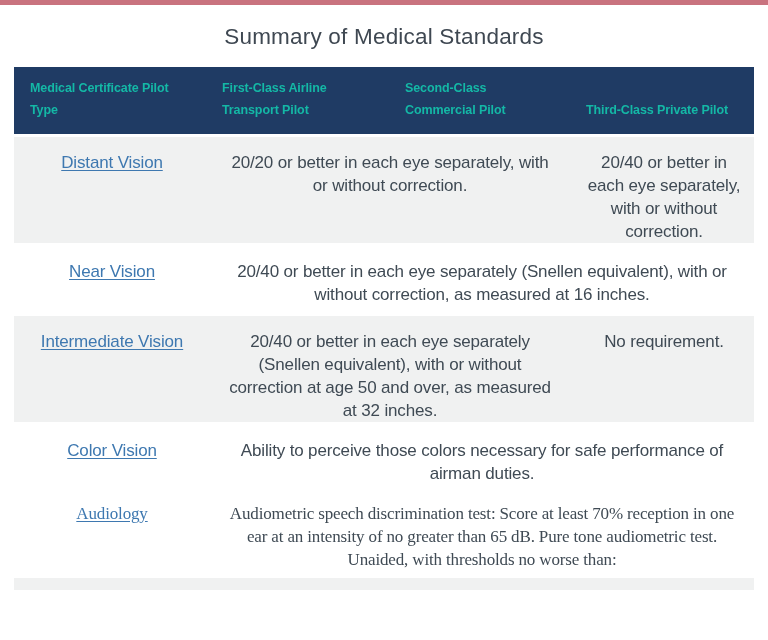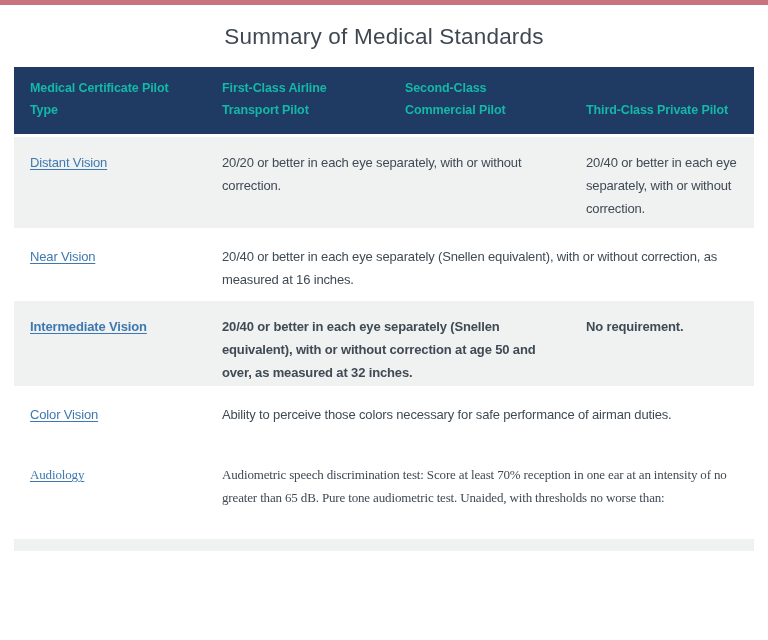--- a/index.html
+++ b/index.html
@@ -40,35 +40,35 @@
     letter-spacing: -0.1px;
     line-height: 22px;
     text-align: left;
     vertical-align: bottom;
     padding: 10px 8px 13px 16px;
     height: 66px;
     box-sizing: border-box;
     white-space: pre-line;
   }
   tbody td {
-    font-size: 13px;
+    font-size: 17px;
     color: #3f4a54;
     letter-spacing: -0.15px;
     line-height: 23px;
     vertical-align: top;
-    text-align: left;
+    text-align: center;
     padding: 14px 12px 0 16px;
     border-top: 3px solid #ffffff;
     box-sizing: border-box;
     overflow: hidden;
   }
   tr.gray td { background: #f0f1f1; }
   tr.r1 td { height: 94px; }
   tr.r2 td { height: 70px; }
-  tr.r3 td { height: 88px; font-weight: bold; }
+  tr.r3 td { height: 88px; }
   tr.r4 td { height: 60px; }
   tr.r5 td { height: 92px; }
   tr.r6 td { height: 91px; font-family: Liberation Serif, serif; }
   tr.r7 td { height: 12px; border-top: none; padding: 0; }
   td.lbl a {
     color: #3e78b0;
     text-decoration: underline;
     text-underline-offset: 2px;
   }
 </style>

